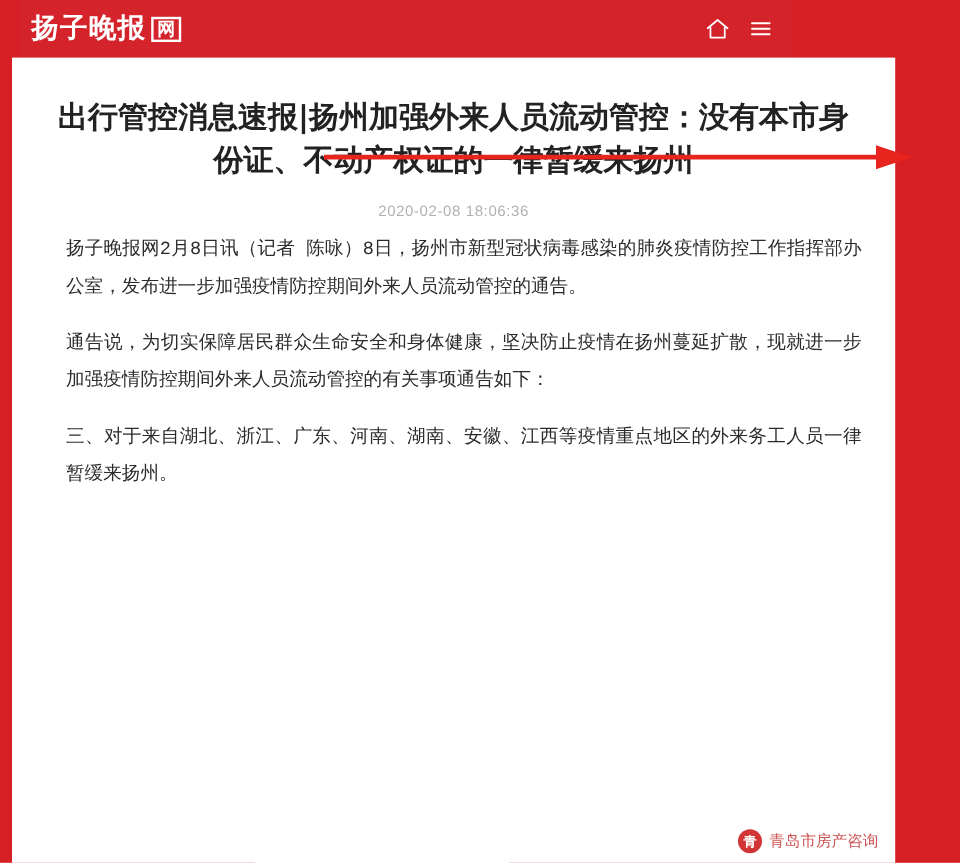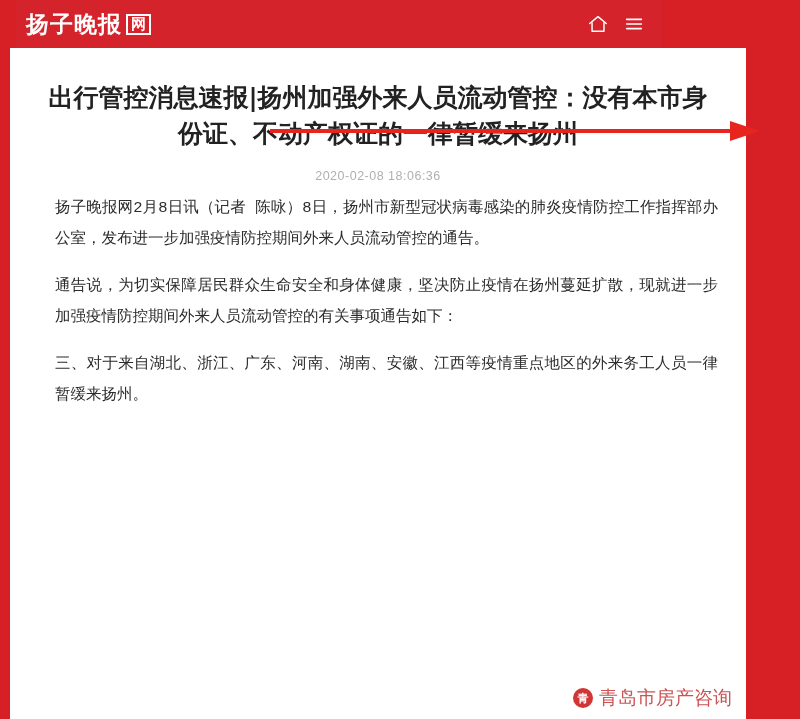--- a/index.html
+++ b/index.html
@@ -136,21 +136,21 @@
     display: flex;
     align-items: center;
     justify-content: center;
     color: #fff;
     font-size: 11px;
     font-weight: bold;
     font-family: "DejaVu Sans", sans-serif;
   }
   .wm-text {
     color: #c94a4a;
-    font-size: 19px;
+    font-size: 13px;
     font-family: "DejaVu Sans", "Liberation Sans", sans-serif;
   }
 </style>
 </head>
 <body>
 
 <div class="topbar">
   <div class="logo">
     <span class="logo-text">扬子晚报</span>
     <span class="logo-badge">网</span>

